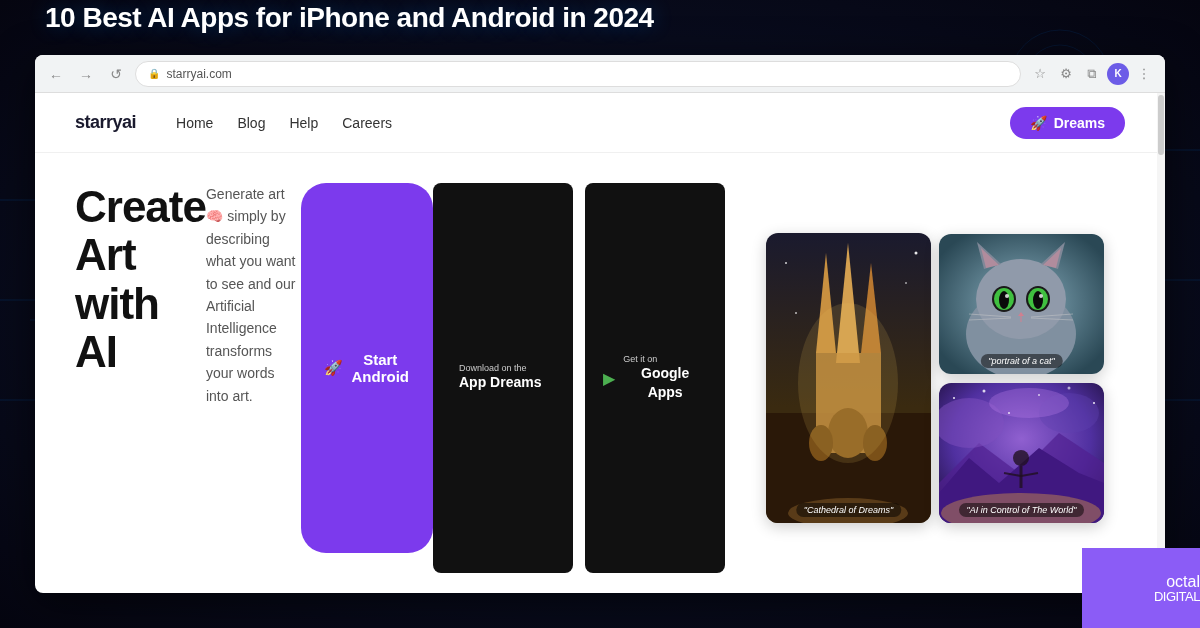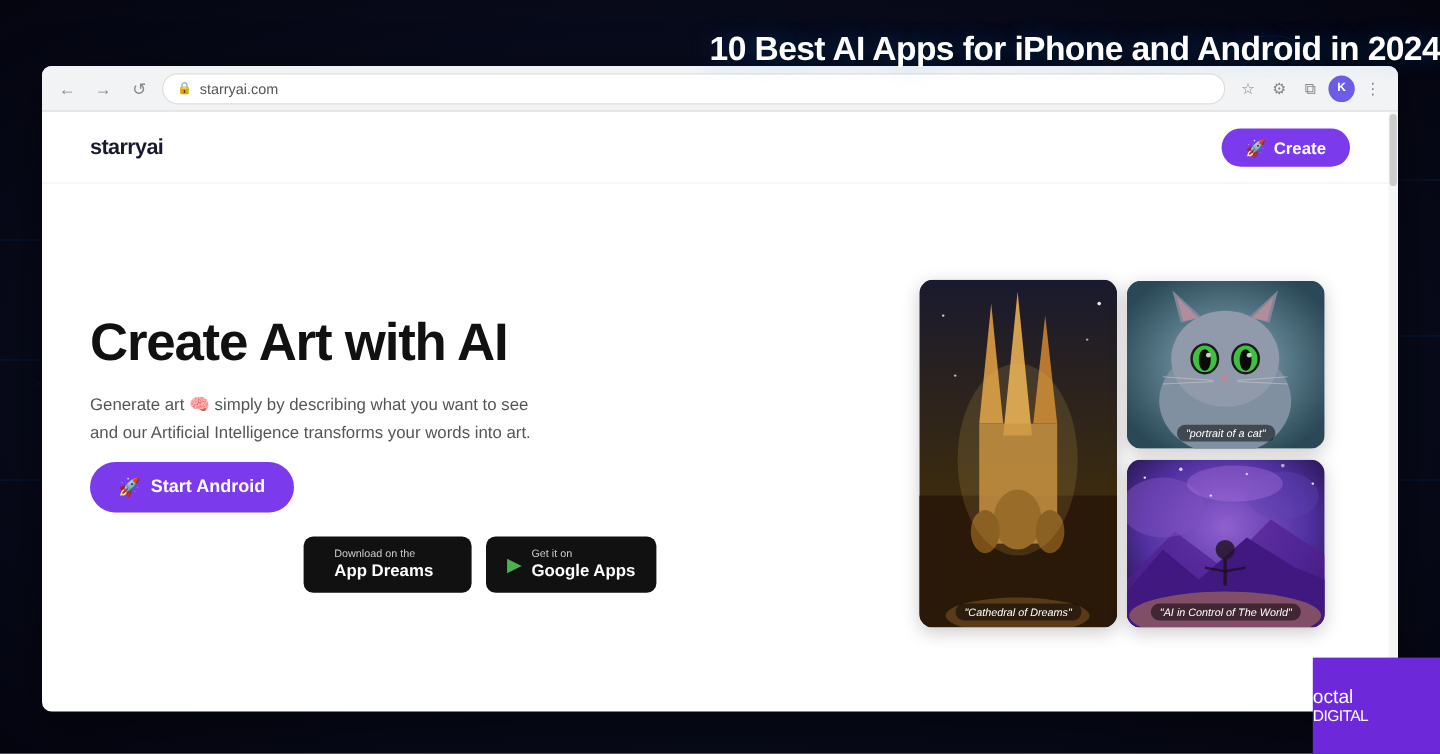--- a/index.html
+++ b/index.html
@@ -22,24 +22,24 @@
 
     .circuit-lines {
       position: absolute;
       inset: 0;
       opacity: 0.4;
     }
 
     
     .page-title {
       position: absolute;
-      top: 25px;
+      top: 2px;
       left: 0;
       right: 0;
-      text-align: right;
+      text-align: left;
       color: #ffffff;
       font-size: 28px;
       font-weight: 700;
       z-index: 10;
       letter-spacing: -0.5px;
       text-shadow: 0 0 20px rgba(0,150,255,0.3);
       padding-left: 45px;
     }
 
     
@@ -186,21 +186,21 @@
       display: flex;
       padding: 30px 40px 20px;
       height: calc(100% - 60px);
       position: relative;
     }
 
     .hero-left {
       flex: 1;
       padding-right: 20px;
       display: flex;
-      flex-direction: column;
+      flex-direction: row;
       justify-content: center;
     }
 
     .hero-title {
       font-size: 44px;
       font-weight: 800;
       color: #111;
       line-height: 1.1;
       margin-bottom: 16px;
       letter-spacing: -1px;
@@ -322,26 +322,26 @@
       border-radius: 10px;
       white-space: nowrap;
       font-style: italic;
     }
 
     
     .octal-badge {
       position: absolute;
       bottom: 0;
       right: 0;
-      width: 106px;
+      width: 118px;
       height: 80px;
-      background: #6d28d9;
+      background: #8b5cf6;
       display: flex;
       flex-direction: column;
-      align-items: flex-start;
+      align-items: flex-end;
       justify-content: center;
       z-index: 20;
     }
 
     .octal-text {
       color: white;
       font-size: 16px;
       font-weight: 400;
       line-height: 1;
     }
@@ -437,24 +437,30 @@
   </div>
 
   <div class="website-content">
 
     <div class="browser-scrollbar" style="position:absolute;right:0;top:0;bottom:0;z-index:10;">
       <div class="scrollbar-thumb"></div>
     </div>
 
     <nav class="site-navbar">
       <span class="site-logo">starryai</span>
+      <div class="site-nav-links">
+        <a class="site-nav-link">Home</a>
+        <a class="site-nav-link">Blog</a>
+        <a class="site-nav-link">Help</a>
+        <a class="site-nav-link">Careers</a>
+      </div>
       <div class="nav-spacer"></div>
       <button class="create-btn">
         <span>🚀</span>
-        <span>Create</span>
+        <span>Dreams</span>
       </button>
     </nav>
 
     <div class="hero-section">
       <div class="hero-left">
         <h2 class="hero-title">Create Art with AI</h2>
         <p class="hero-subtitle">Generate art 🧠 simply by describing what you want to see and our Artificial Intelligence transforms your words into art.</p>
         <button class="start-creating-btn">
           <span>🚀</span>
           <span>Start Android</span>

